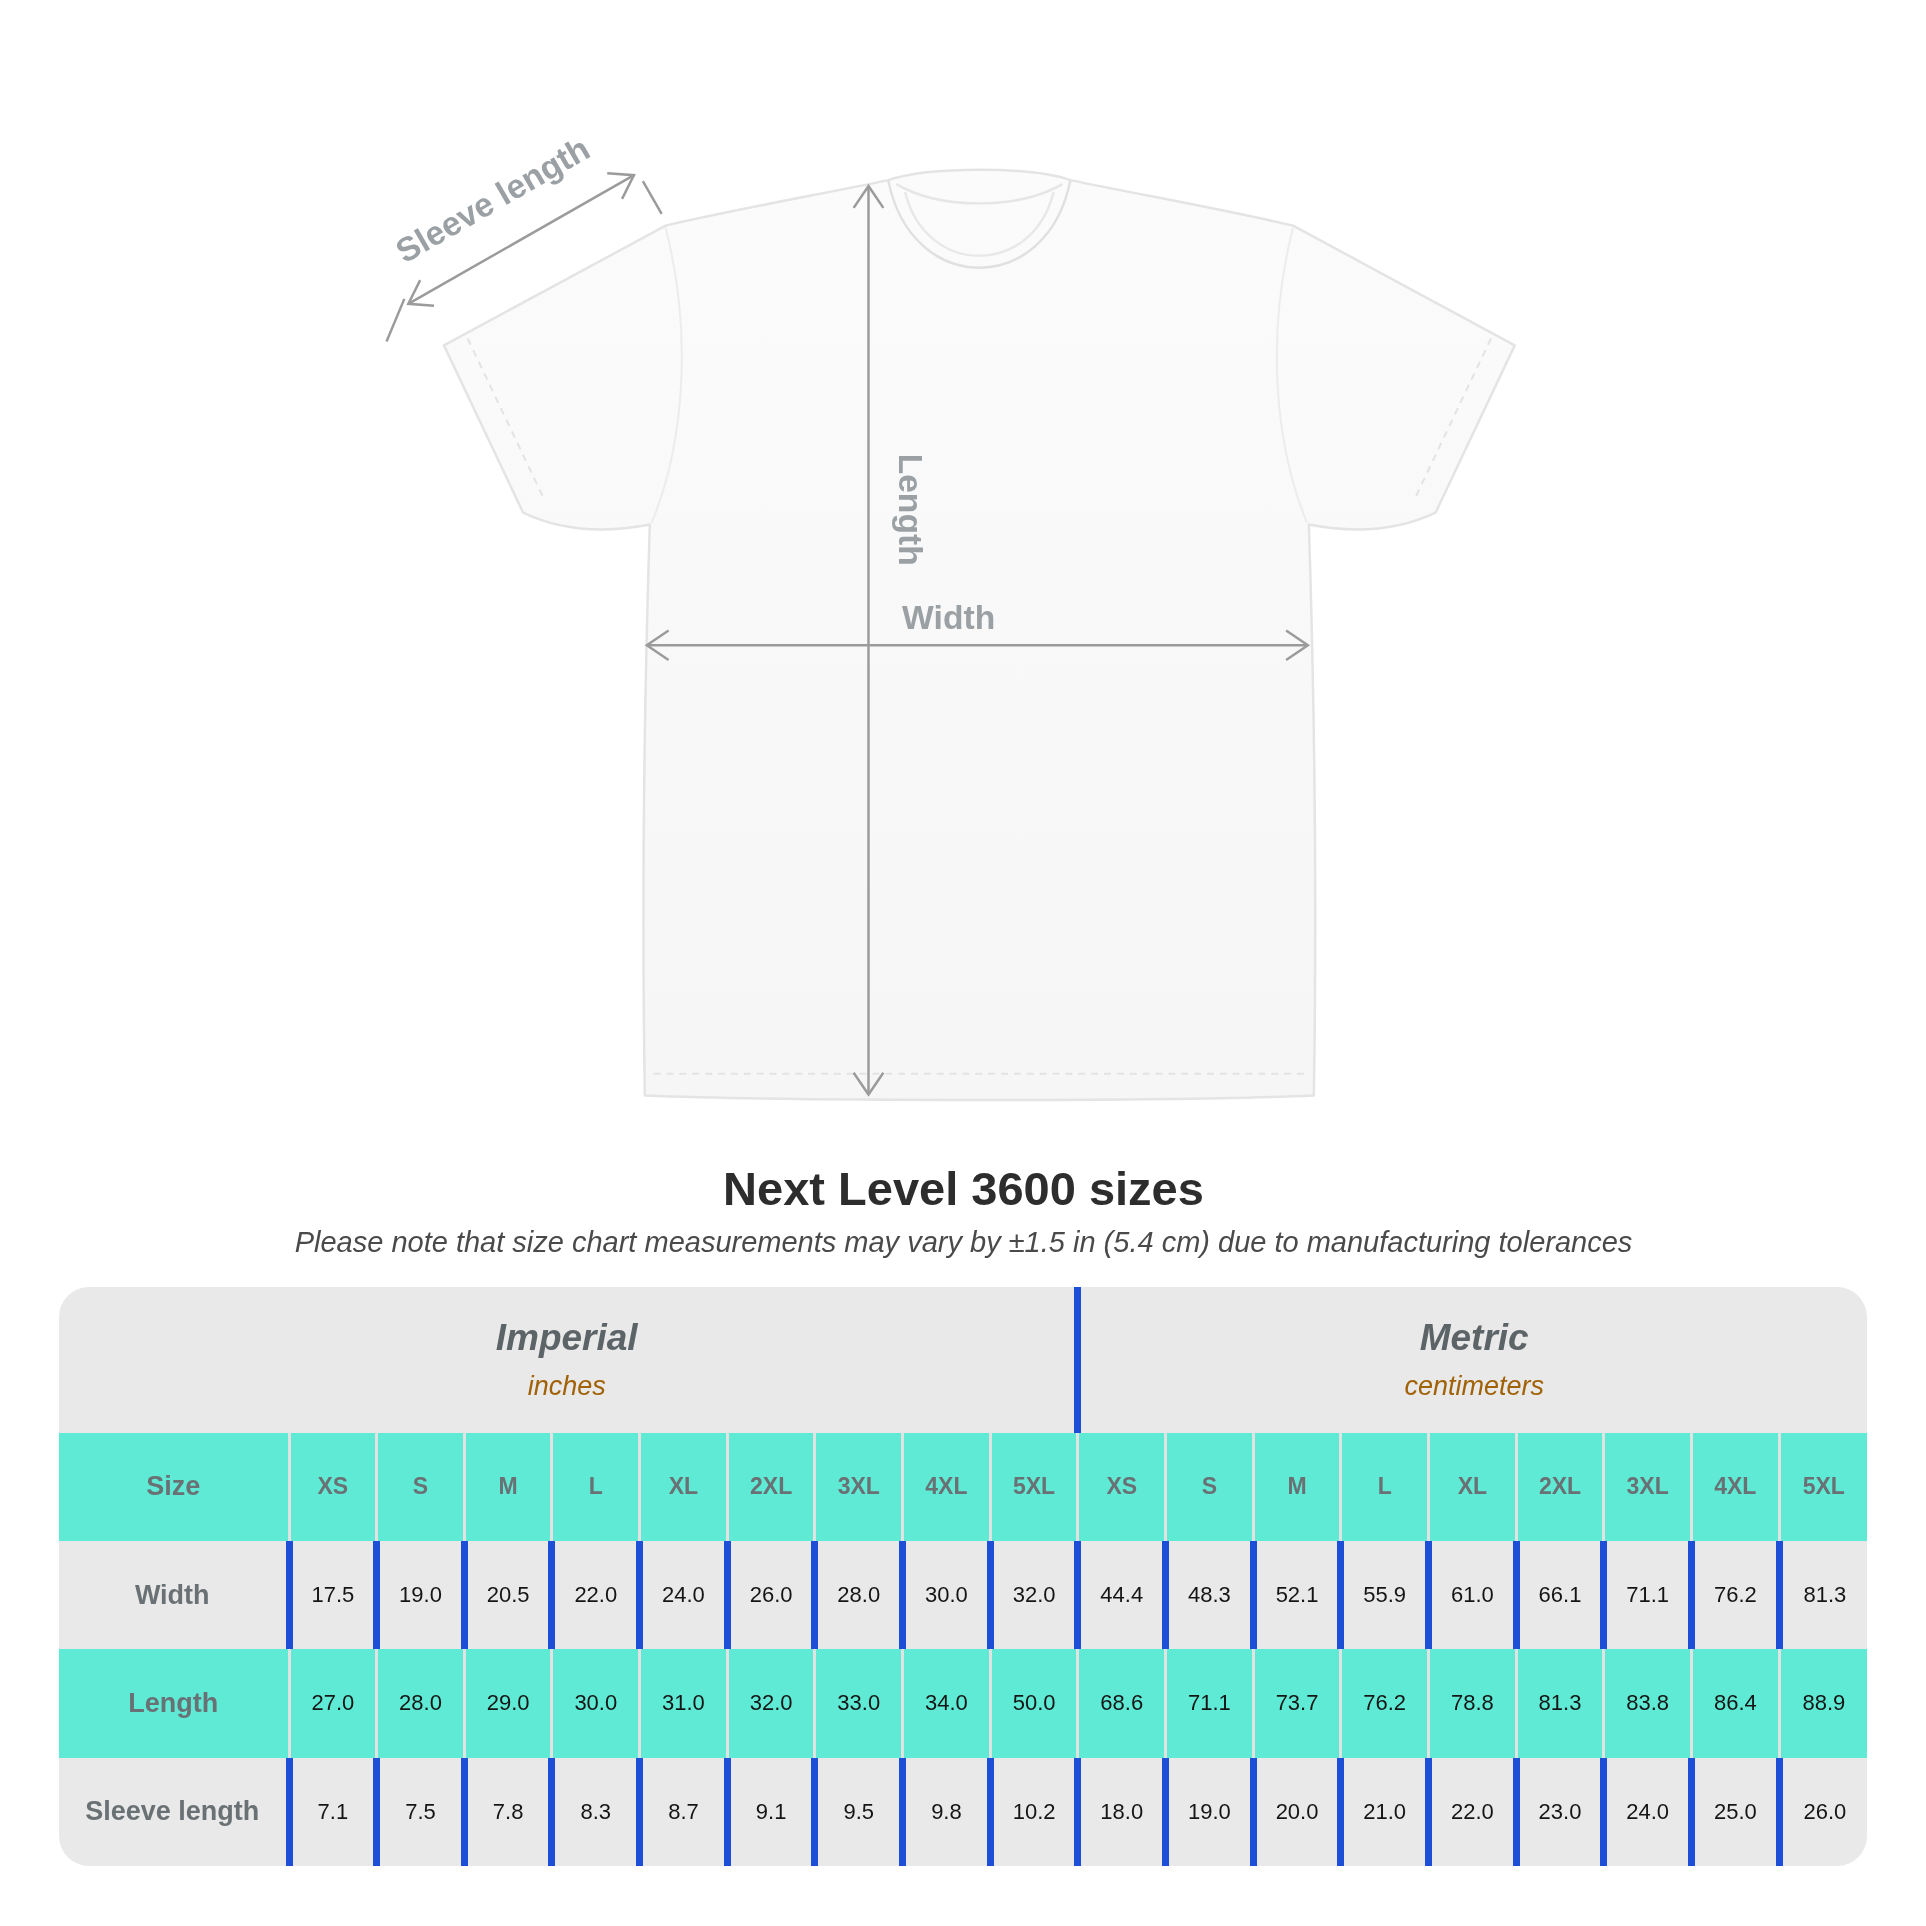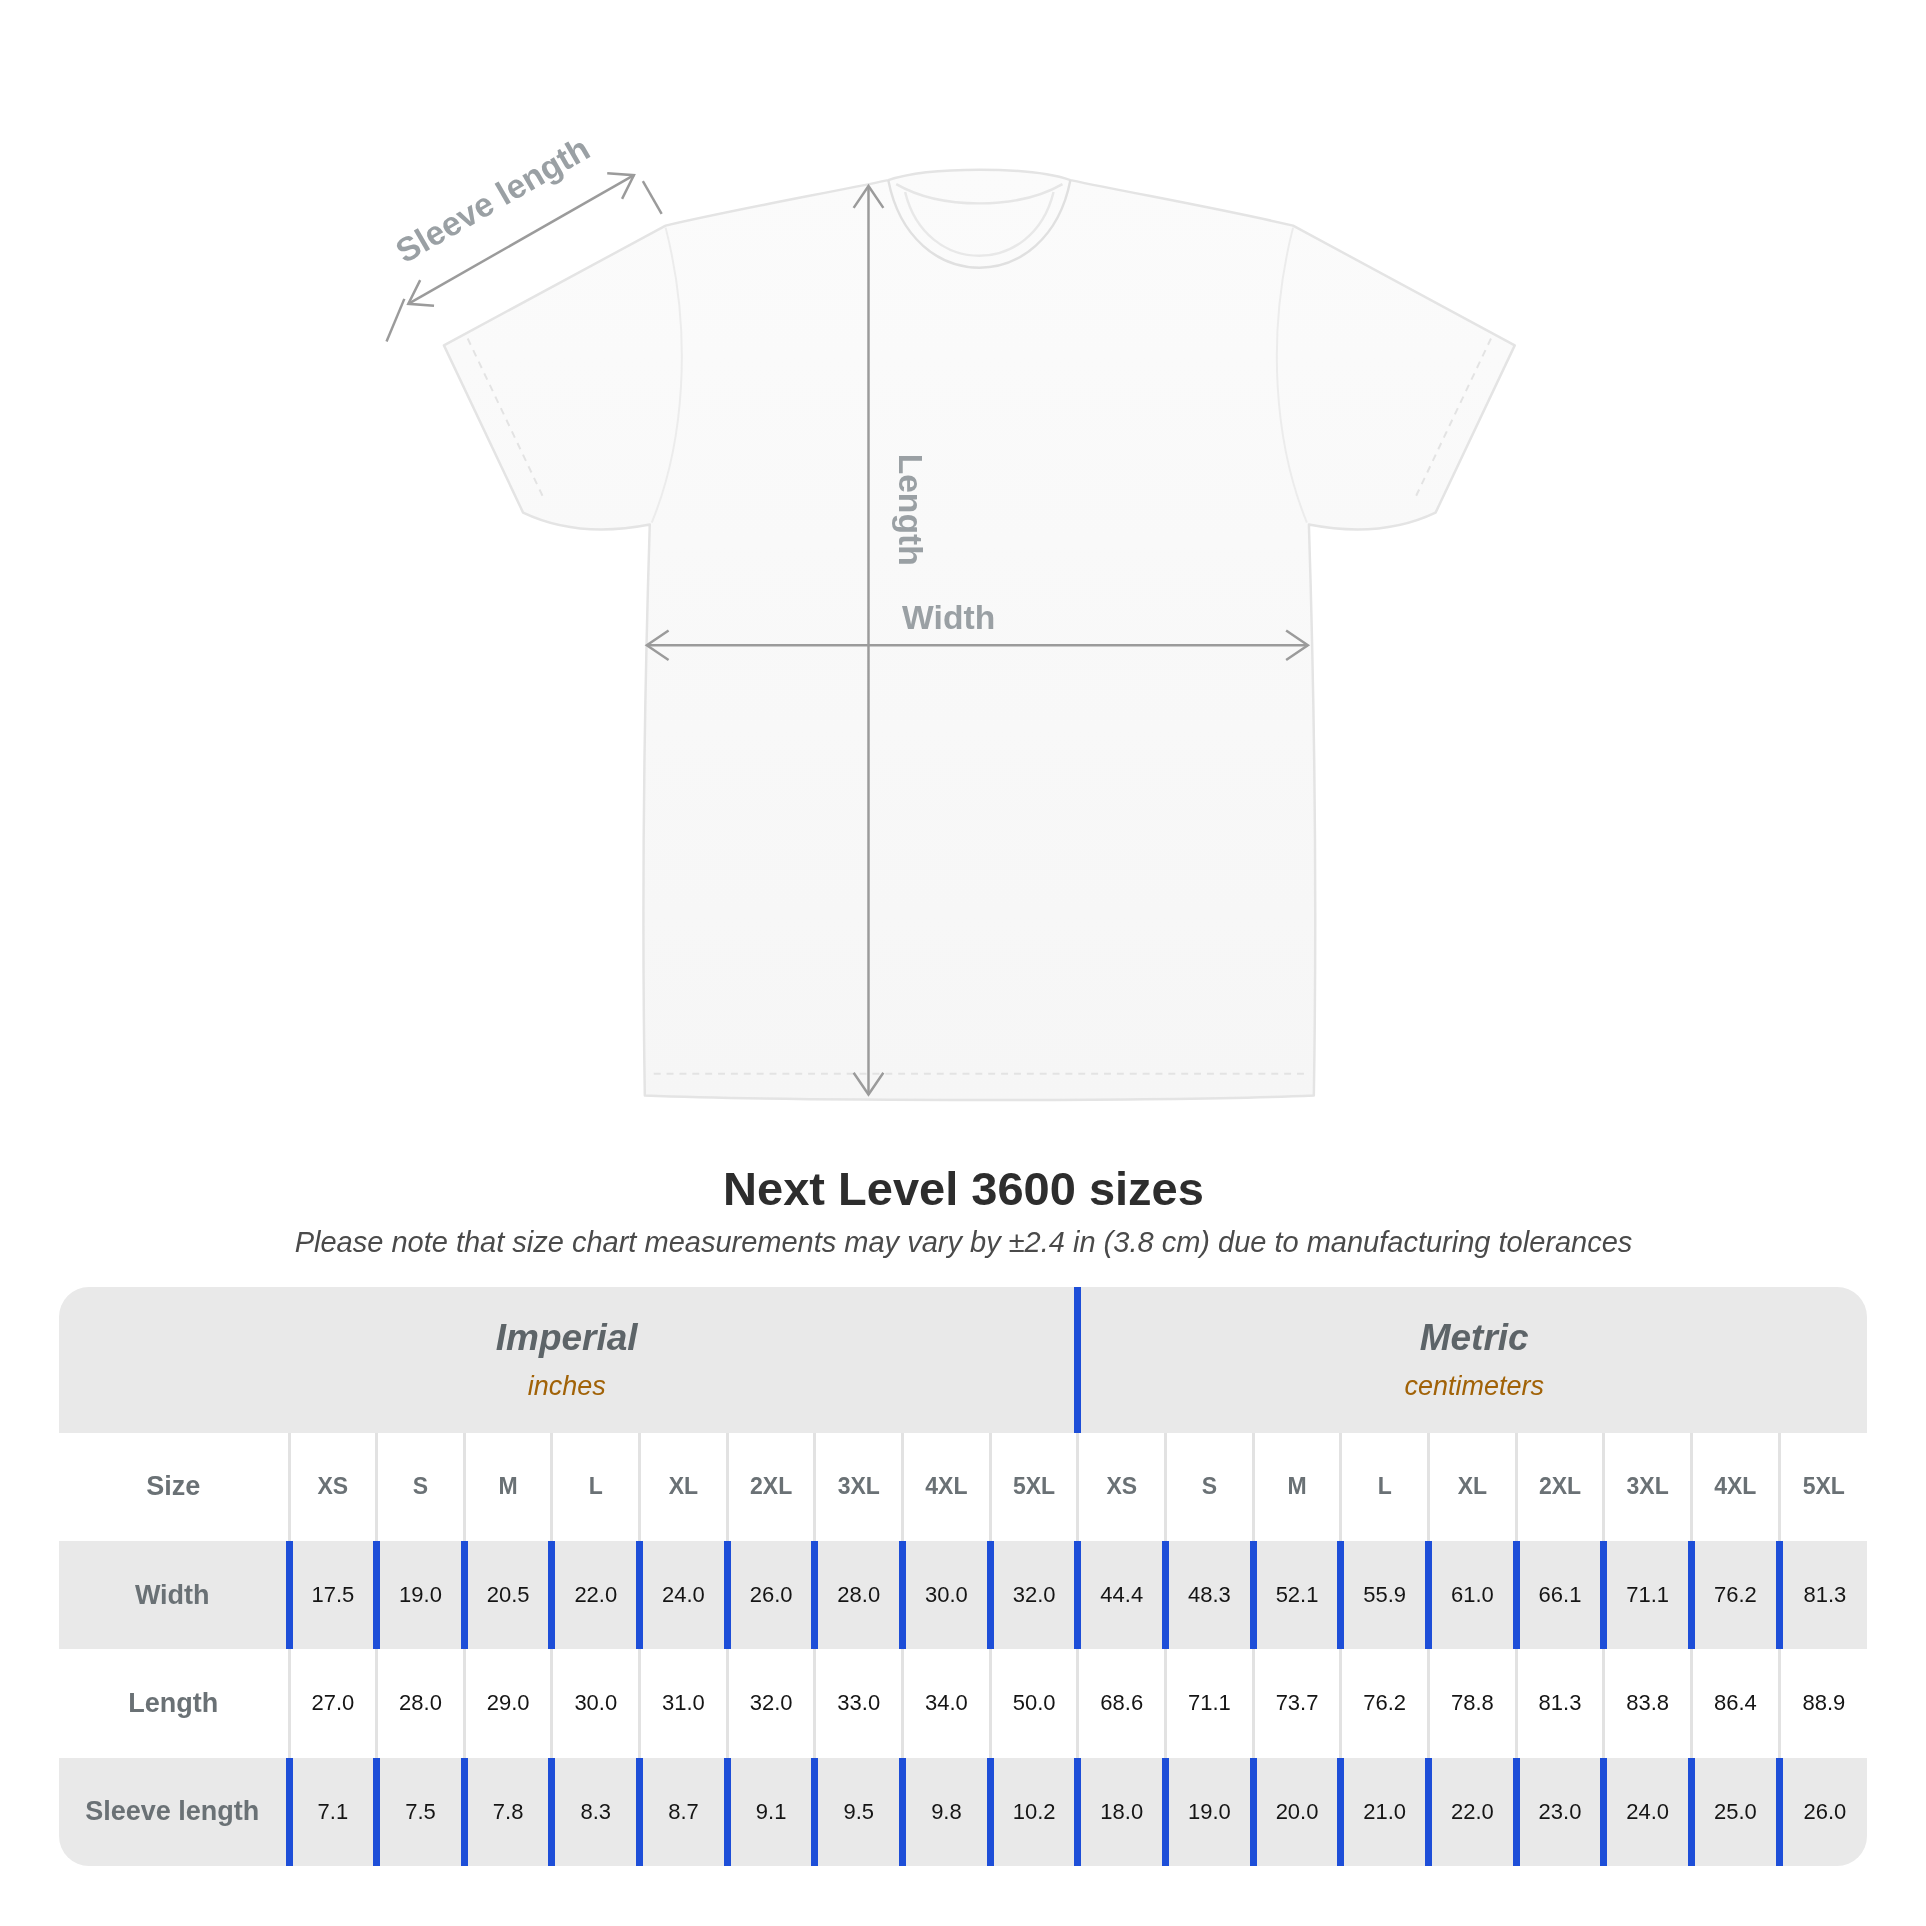--- a/index.html
+++ b/index.html
@@ -16,21 +16,21 @@
   .page-subtitle { position:absolute; top:1226px; left:0; width:100%;
                    text-align:center; font-size:29px; font-style:italic; color:#4a4a4a; }
 
   .size-table-wrap { position:absolute; left:59px; top:1287px; width:1808px; height:579px;
                      background:#e9e9e9; border-radius:30px; overflow:hidden; }
   table.size-table { width:100%; height:100%; border-collapse:collapse; table-layout:fixed; }
   .size-table td { text-align:center; vertical-align:middle; }
 
   tr.band-row { height:144px;padding-left:48px; }
   tr.size-row, tr.data-row { height:107px; }
-  tr.row-white { background:#ffffff; }
+  tr.row-white { background:#5eead4; }
   tr.row-gray  { background:transparent; }
 
   tr.row-white td + td { border-left:3px solid #e2e2e2; }
   tr.row-gray  td + td { border-left:7px solid #1d4ed8; }
   tr.band-row  td { border:none; }
 
   .band-title { font-size:37px; font-weight:bold; font-style:italic; color:#5d6468; }
   .band-unit  { font-size:27px; font-style:italic; color:#a16207; margin-top:12px; }
   .col-header { color:#6a7175; font-weight:bold; font-size:23px; }
   td.row-label { color:#6a7175; font-weight:bold; font-size:27px; }
@@ -96,21 +96,21 @@
     <line x1="412" y1="307" x2="640" y2="177"></line>
     <polyline points="438,309 412,307 424,283"></polyline>
     <polyline points="628,201 640,177 613,175"></polyline>
     <line x1="649" y1="183" x2="668" y2="216"></line>
     <line x1="408" y1="302" x2="390" y2="345"></line>
   </g>
   <text x="503" y="212" text-anchor="middle" transform="rotate(-30 503 212)">Sleeve length</text>
 </svg>
 
 <div class="page-title">Next Level 3600 sizes</div>
-<div class="page-subtitle">Please note that size chart measurements may vary by ±2.4 in (3.8 cm) due to manufacturing tolerances</div>
+<div class="page-subtitle">Please note that size chart measurements may vary by ±1.5 in (5.4 cm) due to manufacturing tolerances</div>
 
 <div class="size-table-wrap">
   <table class="size-table">
     <colgroup>
       <col style="width:230px">
       <col span="18">
     </colgroup>
     <tbody>
         <tr class="band-row row-gray">
       <td colspan="10">

